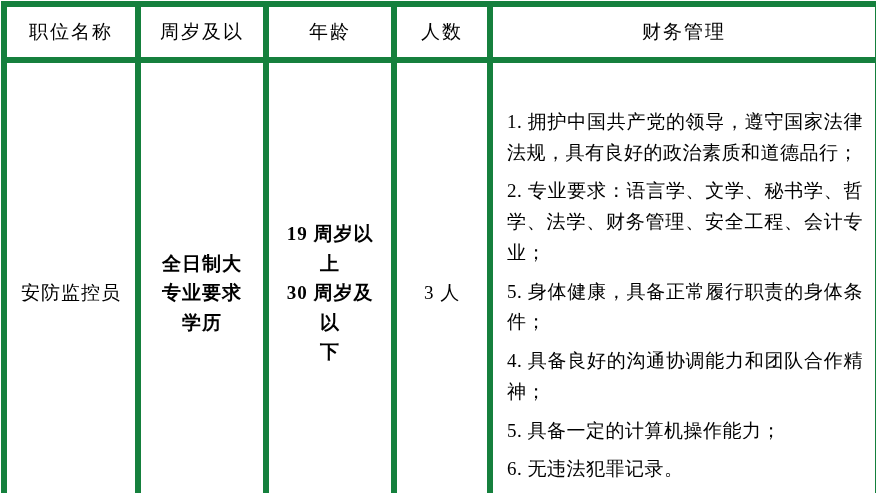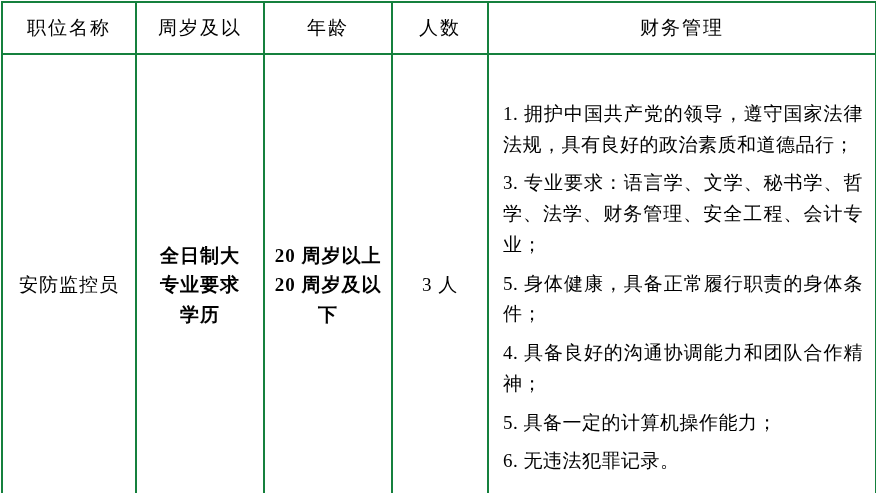--- a/index.html
+++ b/index.html
@@ -20,21 +20,21 @@
     overflow: hidden;
   }
   table.job-table {
     border-collapse: collapse;
     width: 874px;
     margin: 1px 0 0 1px;
     table-layout: fixed;
   }
   table.job-table th,
   table.job-table td {
-    border: 2px solid #15803d;
+    border: 6px solid #15803d;
     vertical-align: middle;
     font-weight: normal;
     font-size: 19px;
     line-height: 1.55;
   }
   
   col.c-title { width: 134px; }
   col.c-edu   { width: 128px; }
   col.c-age   { width: 128px; }
   col.c-num   { width: 96px; }
@@ -104,29 +104,29 @@
     </thead>
     <tbody>
       <tr class="row-main">
         <td class="title-cell">安防监控员</td>
         <td class="edu-cell">
           <span class="cell-line">全日制大</span>
           <span class="cell-line">专业要求</span>
           <span class="cell-line">学历</span>
         </td>
         <td class="age-cell">
-          <span class="cell-line">20 周岁以上</span>
-          <span class="cell-line">20 周岁及以</span>
+          <span class="cell-line">19 周岁以上</span>
+          <span class="cell-line">30 周岁及以</span>
           <span class="cell-line">下</span>
         </td>
         <td class="num-cell">3 人</td>
         <td class="other-cell">
           <ul class="req-list">
             <li>1. 拥护中国共产党的领导，遵守国家法律法规，具有良好的政治素质和道德品行；</li>
-            <li>3. 专业要求：语言学、文学、秘书学、哲学、法学、财务管理、安全工程、会计专业；</li>
+            <li>2. 专业要求：语言学、文学、秘书学、哲学、法学、财务管理、安全工程、会计专业；</li>
             <li>5. 身体健康，具备正常履行职责的身体条件；</li>
             <li>4. 具备良好的沟通协调能力和团队合作精神；</li>
             <li>5. 具备一定的计算机操作能力；</li>
             <li>6. 无违法犯罪记录。</li>
           </ul>
         </td>
       </tr>
     </tbody>
   </table>
 </div>

